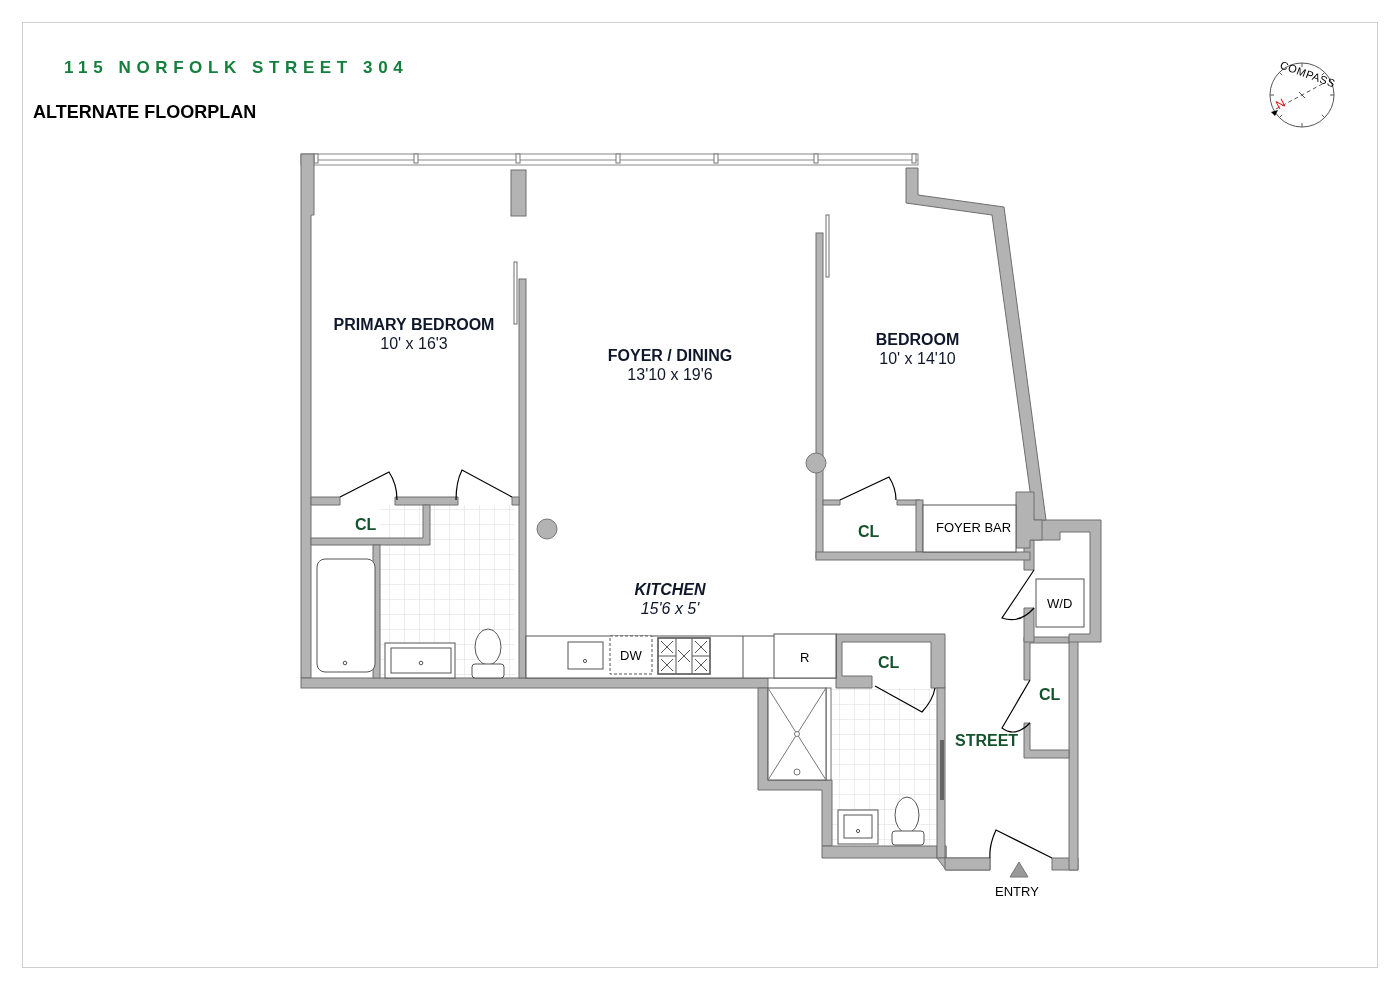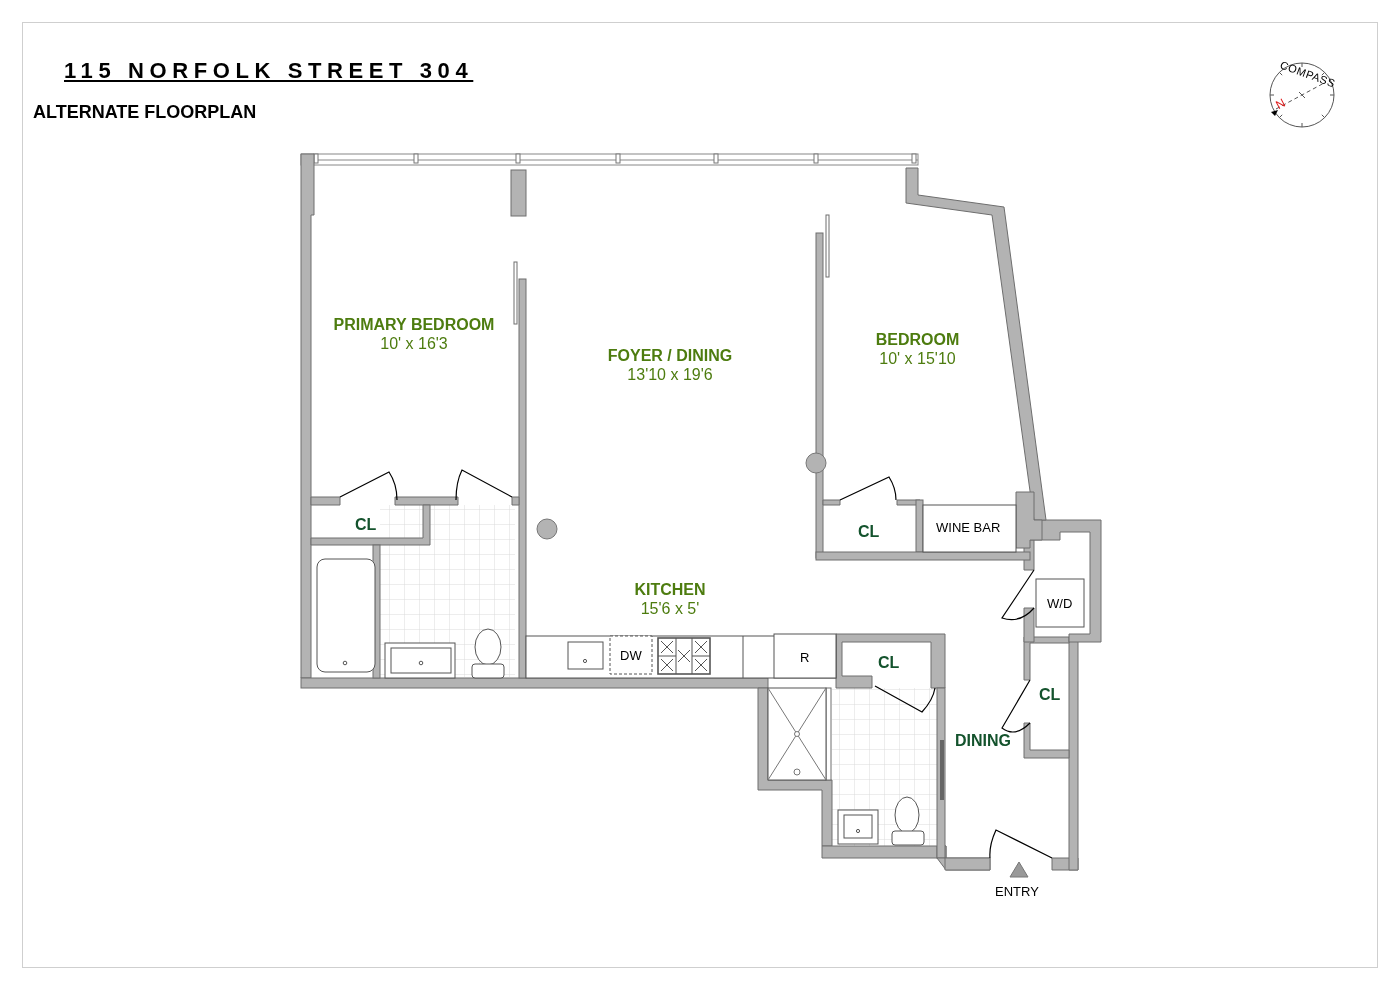--- a/index.html
+++ b/index.html
@@ -1,21 +1,21 @@
 <!DOCTYPE html>
 <html><head>
 <meta charset="utf-8">
 <style>
   html,body{margin:0;padding:0;background:#fff;}
   body{width:1400px;height:989px;position:relative;overflow:hidden;font-family:"Liberation Sans",sans-serif;}
   .frame{position:absolute;left:22px;top:22px;width:1356px;height:946px;border:1px solid #cfcfcf;box-sizing:border-box;}
-  .title{position:absolute;left:64px;top:58px;font-size:22px;font-weight:bold;letter-spacing:5.6px;color:#000000;text-decoration:underline;}
+  .title{position:absolute;left:64px;top:58px;font-size:17px;font-weight:bold;letter-spacing:5.6px;color:#15803d;}
   .subtitle{position:absolute;left:0;width:1364px;top:102px;text-align:left;font-size:18px;font-weight:bold;color:#000;padding-left:33px;}
   svg.plan{position:absolute;left:0;top:0;}
-  .lbl{position:absolute;text-align:center;color:#4d7c0f;line-height:1.2;}
+  .lbl{position:absolute;text-align:center;color:#0f172a;line-height:1.2;}
   .lbl .n{font-weight:bold;font-size:16px;display:block;}
   .lbl .d{font-size:16px;display:block;}
   .sm{position:absolute;font-size:13px;color:#000;}
   .cl{position:absolute;font-weight:bold;font-size:16px;color:#14532d;}
 </style>
 </head>
 <body>
 
 <div class="frame"></div>
 <div class="title">115 NORFOLK STREET 304</div>
@@ -179,29 +179,29 @@
 <div class="lbl" style="left:320px;top:315px;width:188px;">
   <span class="n">PRIMARY BEDROOM</span>
   <span class="d">10' x 16'3</span>
 </div>
 <div class="lbl" style="left:580px;top:346px;width:180px;">
   <span class="n">FOYER / DINING</span>
   <span class="d">13'10 x 19'6</span>
 </div>
 <div class="lbl" style="left:850px;top:330px;width:135px;">
   <span class="n">BEDROOM</span>
-  <span class="d">10' x 15'10</span>
-</div>
-<div class="lbl" style="left:610px;top:580px;width:120px;">
+  <span class="d">10' x 14'10</span>
+</div>
+<div class="lbl" style="left:610px;top:580px;width:120px;font-style:italic;">
   <span class="n">KITCHEN</span>
   <span class="d">15'6 x 5'</span>
 </div>
-<div class="cl" style="left:955px;top:732px;">DINING</div>
+<div class="cl" style="left:955px;top:732px;">STREET</div>
 
 <div class="cl" style="left:355px;top:516px;">CL</div>
 <div class="cl" style="left:858px;top:523px;">CL</div>
 <div class="cl" style="left:878px;top:654px;">CL</div>
 <div class="cl" style="left:1039px;top:686px;">CL</div>
-<div class="sm" style="left:936px;top:520px;">WINE BAR</div>
+<div class="sm" style="left:936px;top:520px;">FOYER BAR</div>
 <div class="sm" style="left:1047px;top:596px;">W/D</div>
 <div class="sm" style="left:620px;top:648px;text-align:center;">DW</div>
 <div class="sm" style="left:800px;top:650px;">R</div>
 <div class="sm" style="left:995px;top:884px;">ENTRY</div>
 
 </body></html>

